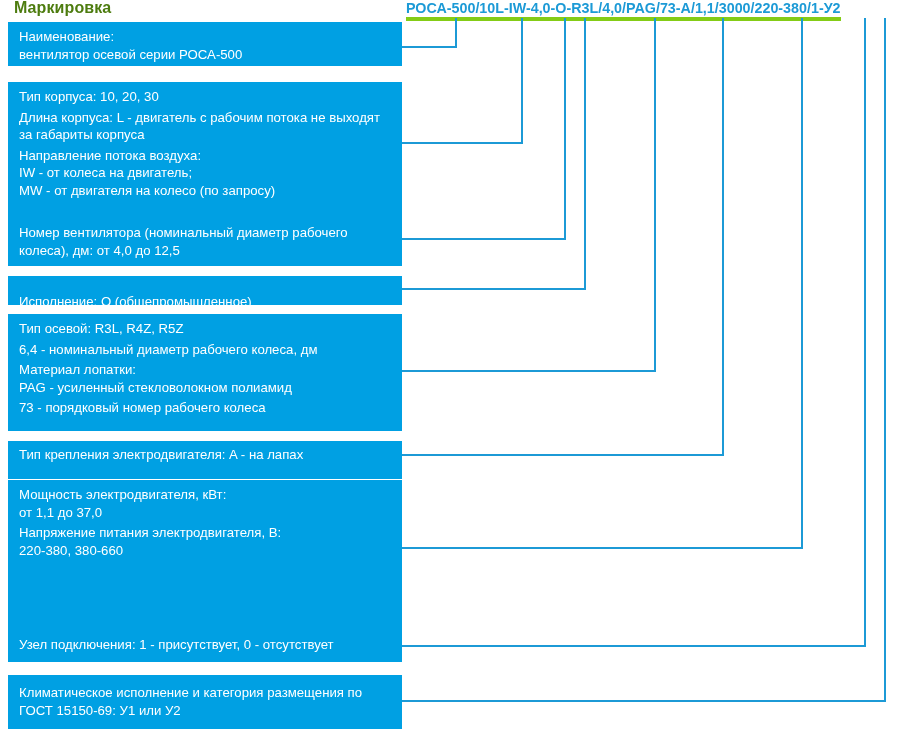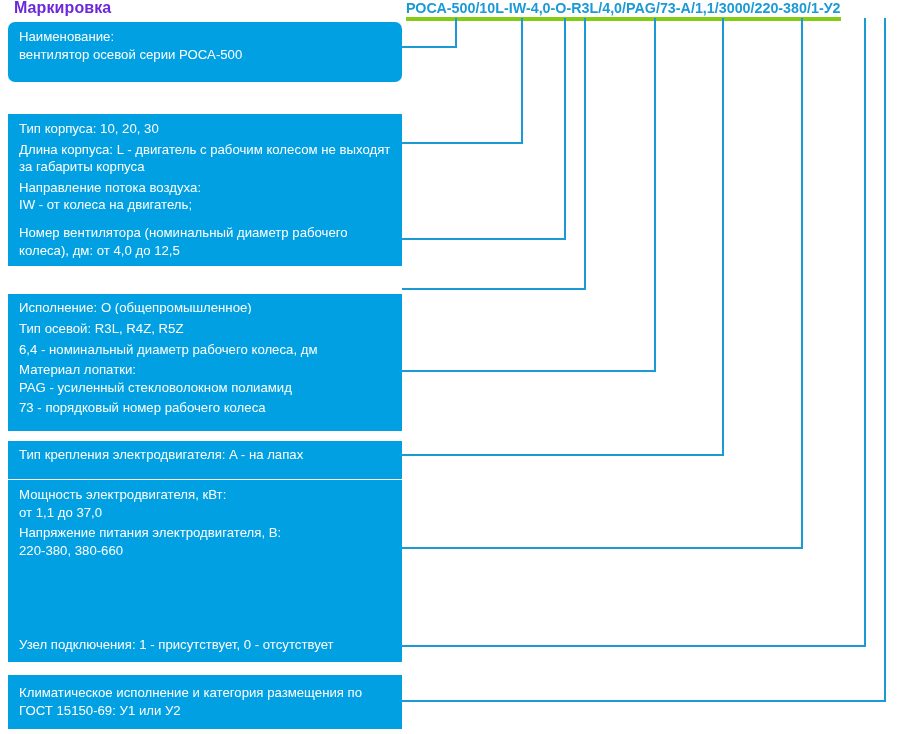--- a/index.html
+++ b/index.html
@@ -18,21 +18,21 @@
     overflow: hidden;
   }
 
   
   #diagram-title {
     position: absolute;
     left: 14px;
     top: -1px;
     font-size: 16px;
     font-weight: bold;
-    color: #6d28d9;
+    color: #4d7c0f;
     letter-spacing: 0.1px;
     white-space: nowrap;
   }
 
   
   #product-code {
     position: absolute;
     left: 406px;
     top: 1px;
     font-size: 14.3px;
@@ -101,38 +101,38 @@
 
   <div class="conn conn-v" style="left:801px; top:18px; height:531px;"></div>
   <div class="conn conn-h" style="left:402px; top:547px; width:401px;"></div>
 
   <div class="conn conn-v" style="left:864px; top:18px; height:629px;"></div>
   <div class="conn conn-h" style="left:402px; top:645px; width:464px;"></div>
 
   <div class="conn conn-v" style="left:884px; top:18px; height:684px;"></div>
   <div class="conn conn-h" style="left:402px; top:700px; width:484px;"></div>
 
-  <div class="lbox" style="top:22px; height:60px;border-radius:7px;">
+  <div class="lbox" style="top:22px; height:44px;">
     <p>Наименование:
 вентилятор осевой серии РОСА-500</p>
   </div>
 
-  <div class="lbox" style="top:82px; height:148px;margin-top:32px;">
+  <div class="lbox" style="top:82px; height:148px;">
     <p>Тип корпуса: 10, 20, 30</p>
-    <p>Длина корпуса: L - двигатель с рабочим колесом не выходят за габариты корпуса</p>
+    <p>Длина корпуса: L - двигатель с рабочим потока не выходят за габариты корпуса</p>
     <p>Направление потока воздуха:
 IW - от колеса на двигатель;
 MW - от двигателя на колесо (по запросу)</p>
   </div>
 
   <div class="lbox" style="top:218px; height:48px;">
     <p>Номер вентилятора (номинальный диаметр рабочего колеса), дм: от 4,0 до 12,5</p>
   </div>
 
-  <div class="lbox" style="top:294px; height:23px; padding-top:5px;">
+  <div class="lbox" style="top:276px; height:29px; padding-top:17px;">
     <p>Исполнение: O (общепромышленное)</p>
   </div>
 
   <div class="lbox" style="top:314px; height:117px;">
     <p>Тип осевой: R3L, R4Z, R5Z</p>
     <p>6,4 - номинальный диаметр рабочего колеса, дм</p>
     <p>Материал лопатки:
 PAG - усиленный стекловолокном полиамид</p>
     <p>73 - порядковый номер рабочего колеса</p>
   </div>

